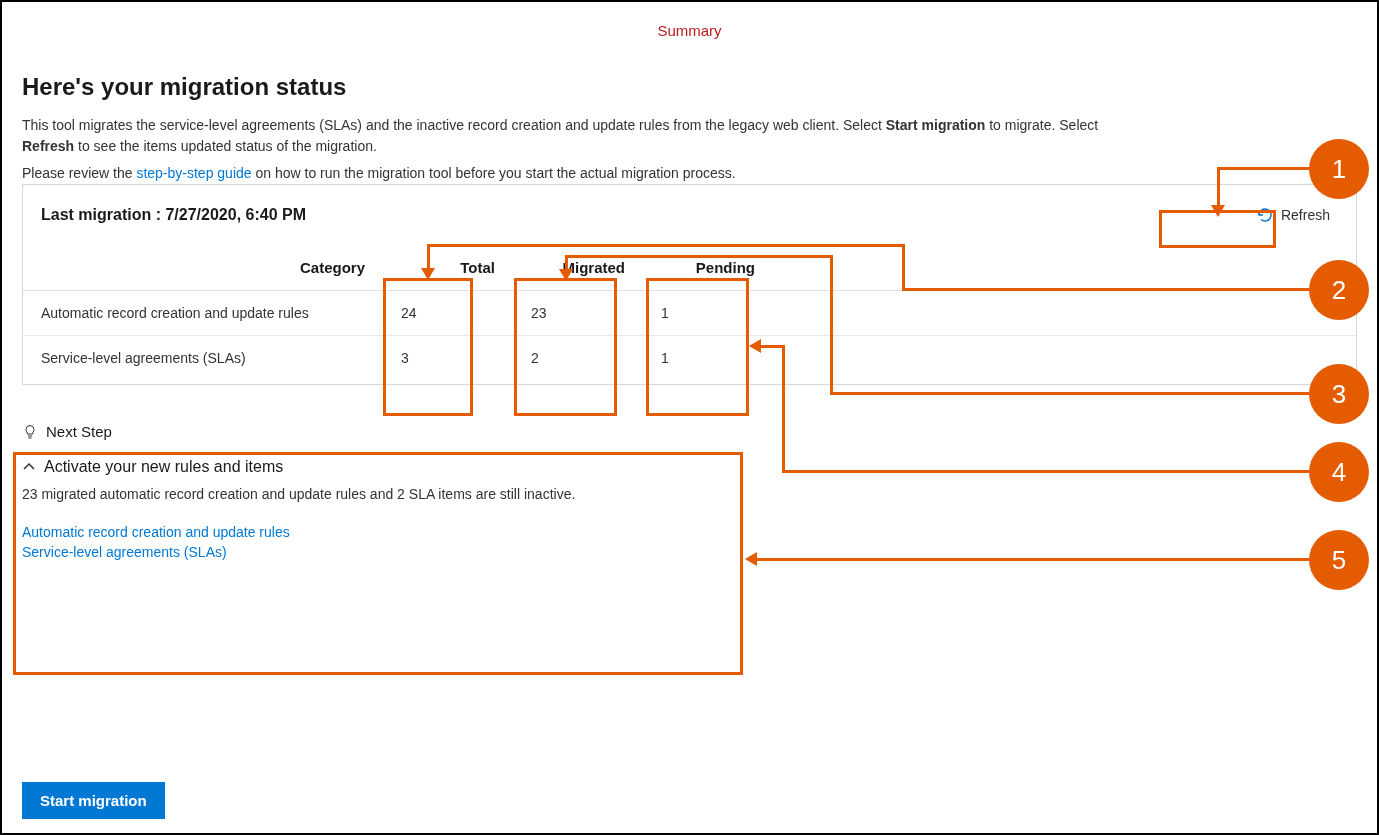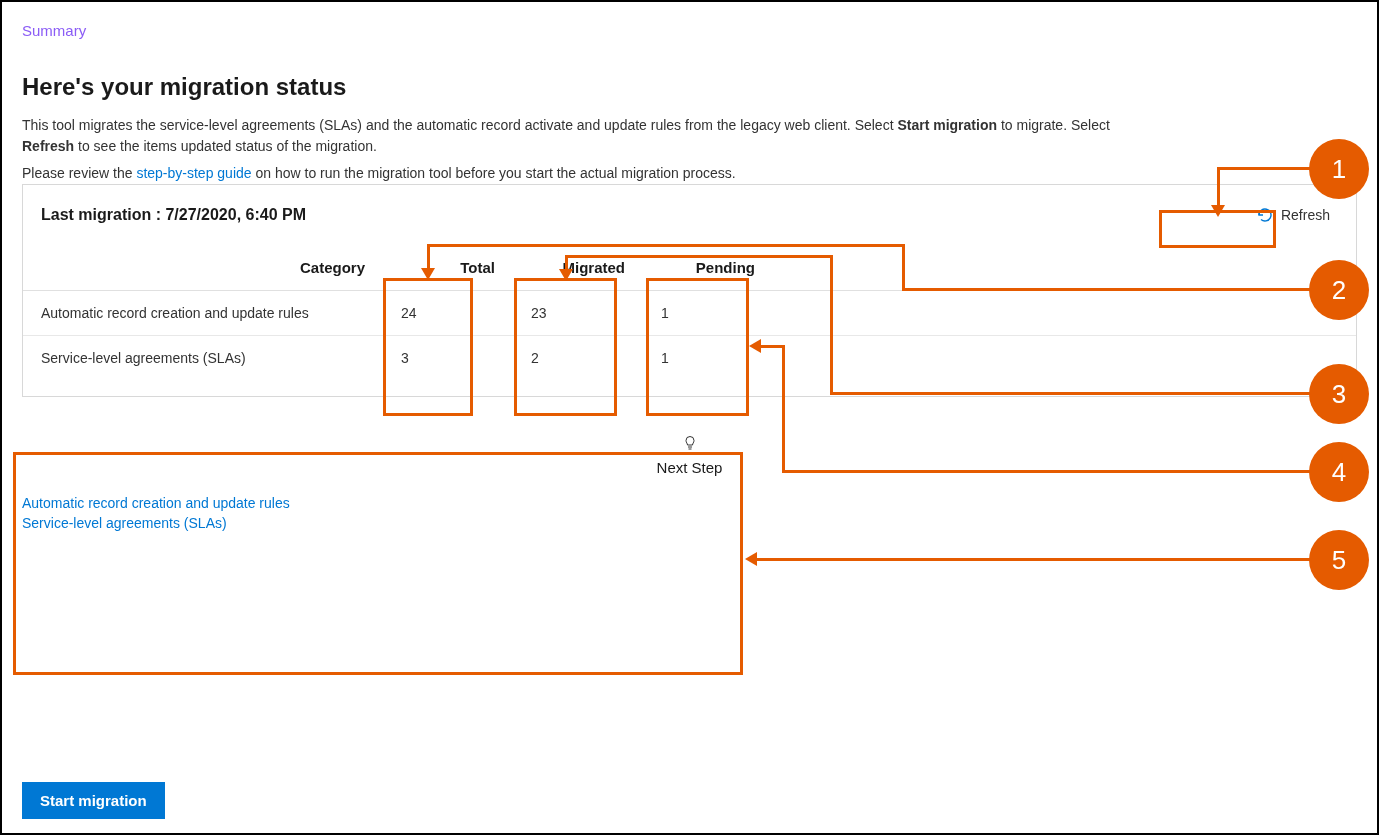--- a/index.html
+++ b/index.html
@@ -12,22 +12,23 @@
       background: #fff;
       border: 2px solid #000;
       width: 1379px;
       height: 835px;
       position: relative;
       padding: 20px;
       overflow: hidden;
     }
     .summary-label {
       font-size: 15px;
-      color: #8b5cf6;
+      color: #b91c1c;
       margin-bottom: 12px;
+      text-align: center;
     }
     .main-title {
       font-size: 24px;
       font-weight: 700;
       color: #1a1a1a;
       margin-bottom: 14px;
       margin-top: 34px;
     }
     .description {
       font-size: 14px;
@@ -43,21 +44,21 @@
       color: #333;
       margin-bottom: 3px;
     }
     .link {
       color: #0078d4;
       text-decoration: none;
       cursor: pointer;
     }
     .status-card {
       border: 1px solid #d8d8d8;
-      padding: 18px 0 16px 0;
+      padding: 18px 0 4px 0;
       margin-bottom: 30px;
       position: relative;
     }
     .card-header {
       display: flex;
       justify-content: space-between;
       align-items: center;
       padding: 0 18px 18px 18px;
     }
     .last-migration {
@@ -104,21 +105,20 @@
     .next-step-section {
       padding-top: 8px;
     }
     .next-step-header {
       display: flex;
       align-items: center;
       gap: 8px;
       font-size: 15px;
       color: #1a1a1a;
       margin-bottom: 18px;
-      flex-direction: column;
     }
     .bulb-icon {
       width: 16px;
       height: 16px;
     }
     .activate-header {
       display: flex;
       align-items: center;
       gap: 8px;
       font-size: 16px;
@@ -201,21 +201,21 @@
     }
   </style>
 </head>
 <body>
 
 <div class="summary-label">Summary</div>
 
 <h1 class="main-title">Here's your migration status</h1>
 
 <p class="description">
-  <span>This tool migrates the service-level agreements (SLAs) and the automatic record activate and update rules from the legacy web client. Select </span><strong>Start migration</strong><span> to migrate. Select </span><br><strong>Refresh</strong><span> to see the items updated status of the migration.</span>
+  <span>This tool migrates the service-level agreements (SLAs) and the inactive record creation and update rules from the legacy web client. Select </span><strong>Start migration</strong><span> to migrate. Select </span><br><strong>Refresh</strong><span> to see the items updated status of the migration.</span>
 </p>
 
 <p class="guide-text">
   <span>Please review the </span><a class="link">step-by-step guide</a><span> on how to run the migration tool before you start the actual migration process.</span>
 </p>
 
 <div class="status-card">
   <div class="card-header">
     <div class="last-migration">Last migration : 7/27/2020, 6:40 PM</div>
     <div class="refresh-btn">
@@ -258,21 +258,28 @@
 <div class="next-step-section">
   <div class="next-step-header">
     <svg class="bulb-icon" viewBox="0 0 16 16" fill="none" stroke="#333" stroke-width="1">
       <path d="M8 1.5 A4 4 0 0 1 12 5.5 C12 7.5 10.5 8.5 10.5 10 L5.5 10 C5.5 8.5 4 7.5 4 5.5 A4 4 0 0 1 8 1.5 Z"></path>
       <line x1="6" y1="12" x2="10" y2="12"></line>
       <line x1="6.5" y1="14" x2="9.5" y2="14"></line>
     </svg>
     <span>Next Step</span>
   </div>
 
-
+  <div class="activate-header">
+    <svg class="chevron-icon" viewBox="0 0 14 14" fill="none" stroke="#333" stroke-width="1.5">
+      <path d="M2 9 L7 4 L12 9"></path>
+    </svg>
+    <span>Activate your new rules and items</span>
+  </div>
+
+  <p class="activate-text">23 migrated automatic record creation and update rules and 2 SLA items are still inactive.</p>
 
   <div class="category-links">
     <a>Automatic record creation and update rules</a>
     <a>Service-level agreements (SLAs)</a>
   </div>
 </div>
 
 <button class="start-btn">Start migration</button>
 
 <div class="ann-box" style="left:1157px; top:208px; width:117px; height:38px;"></div>

